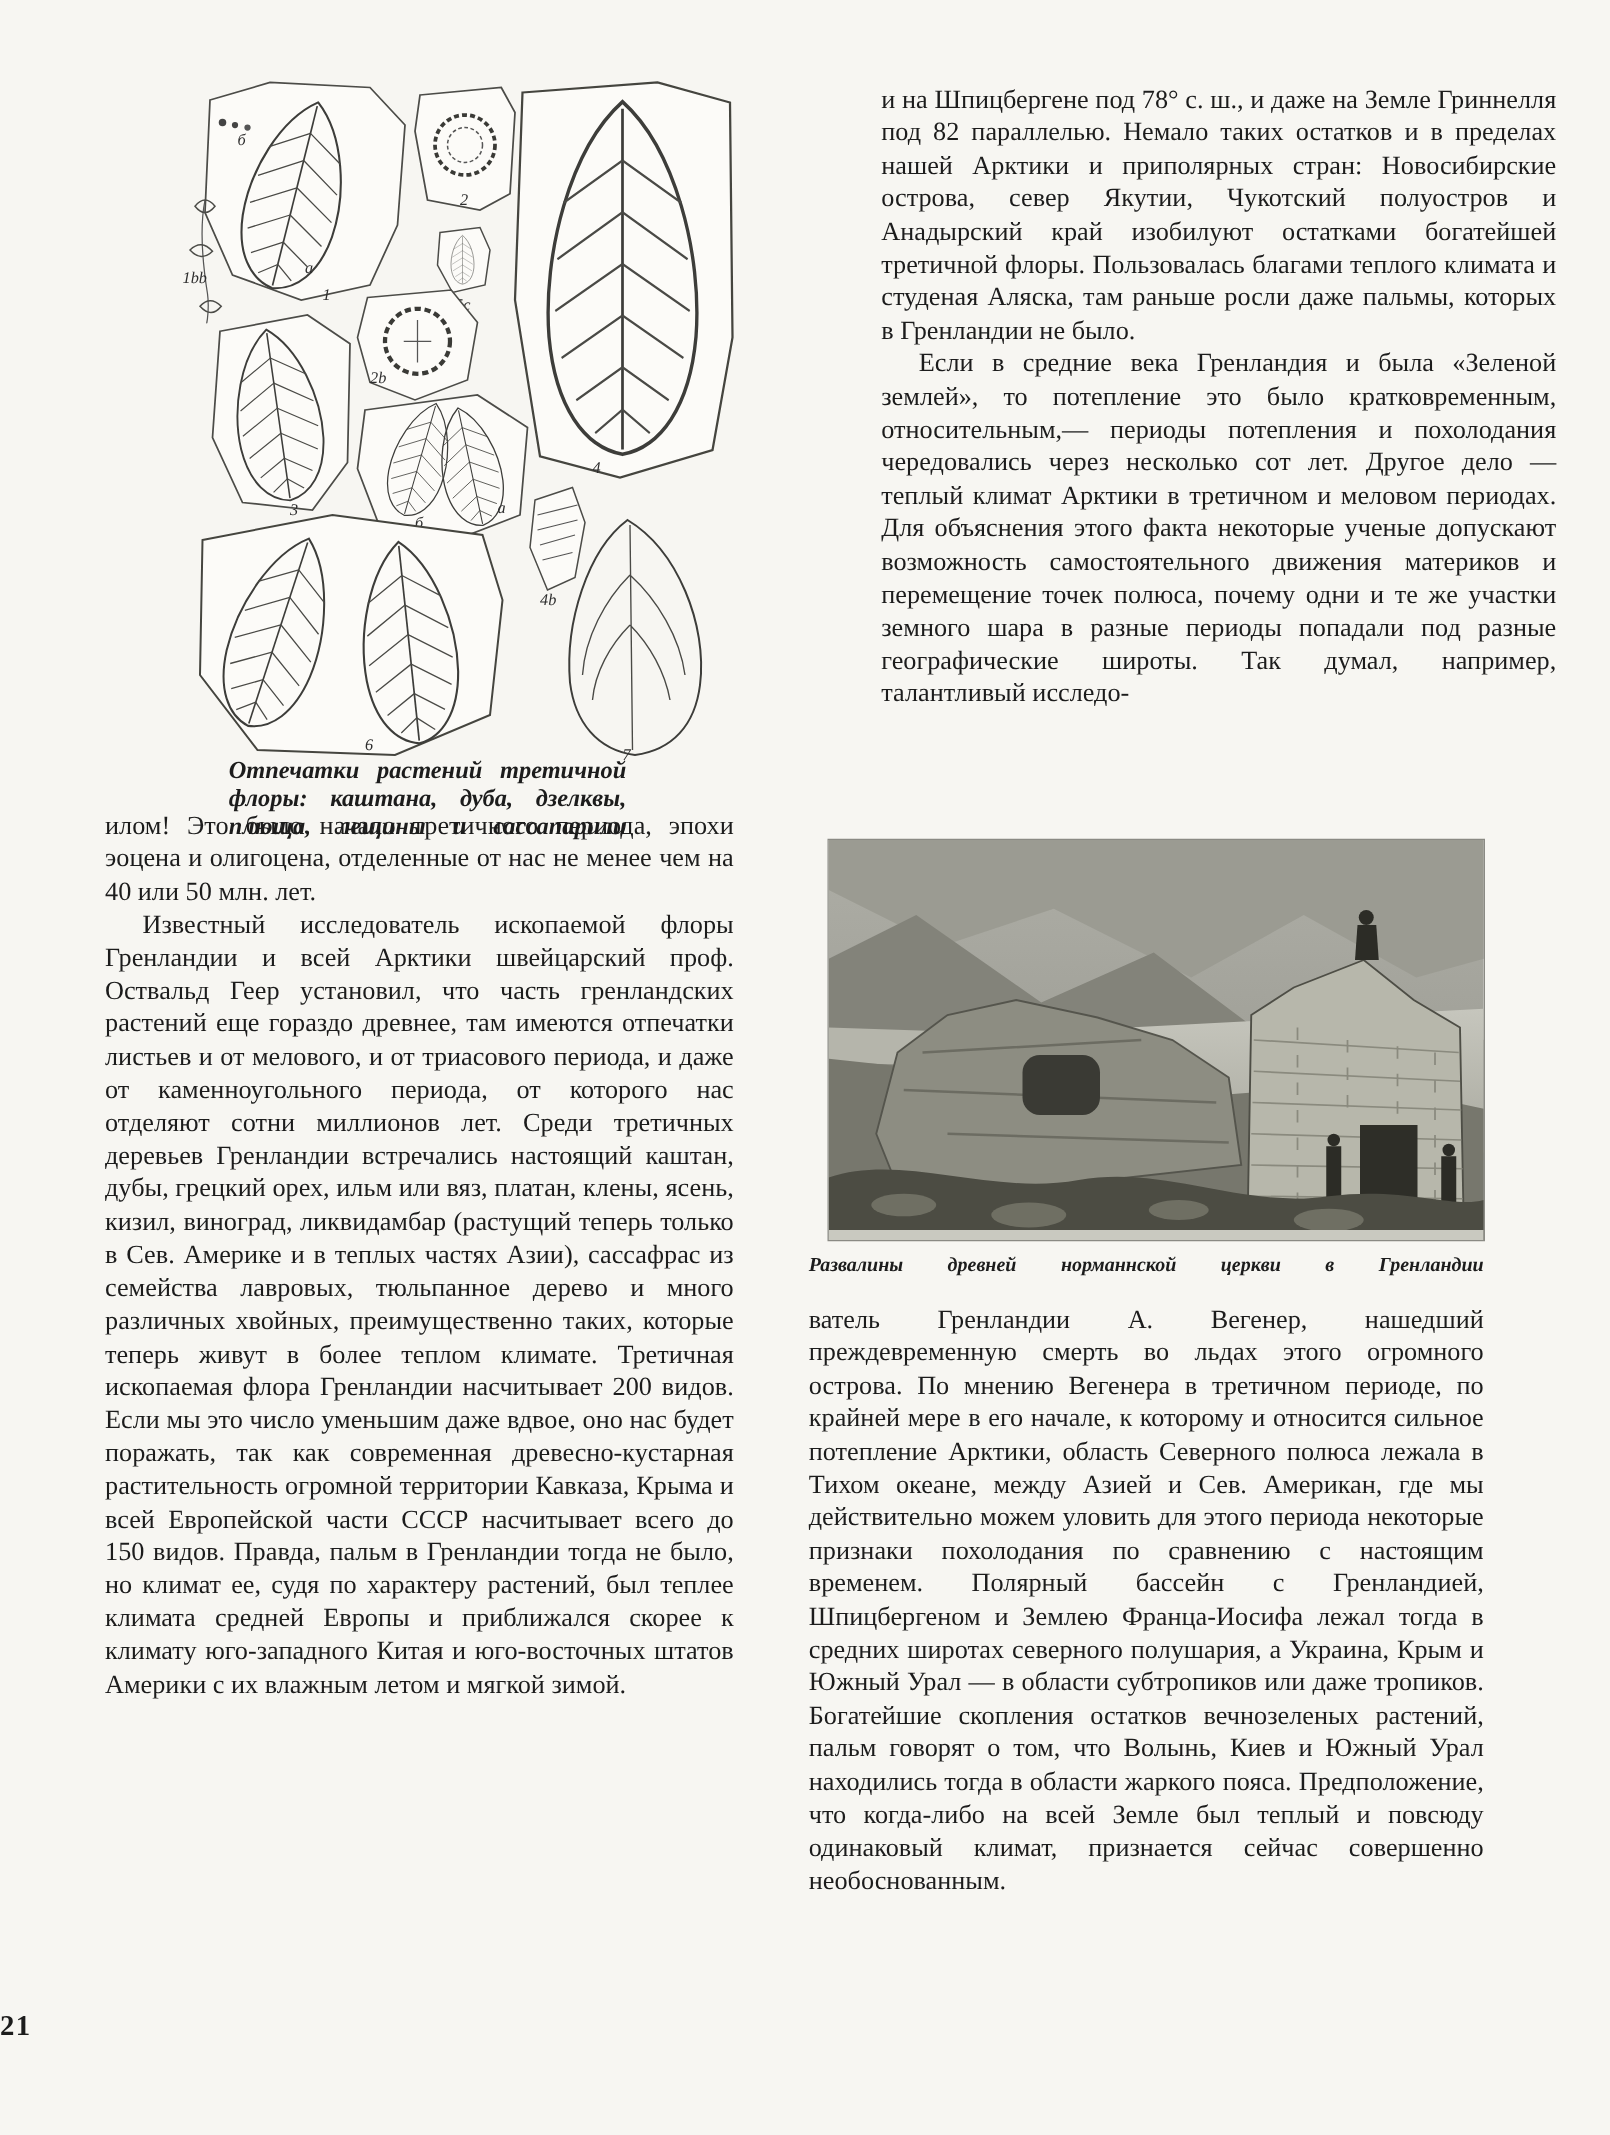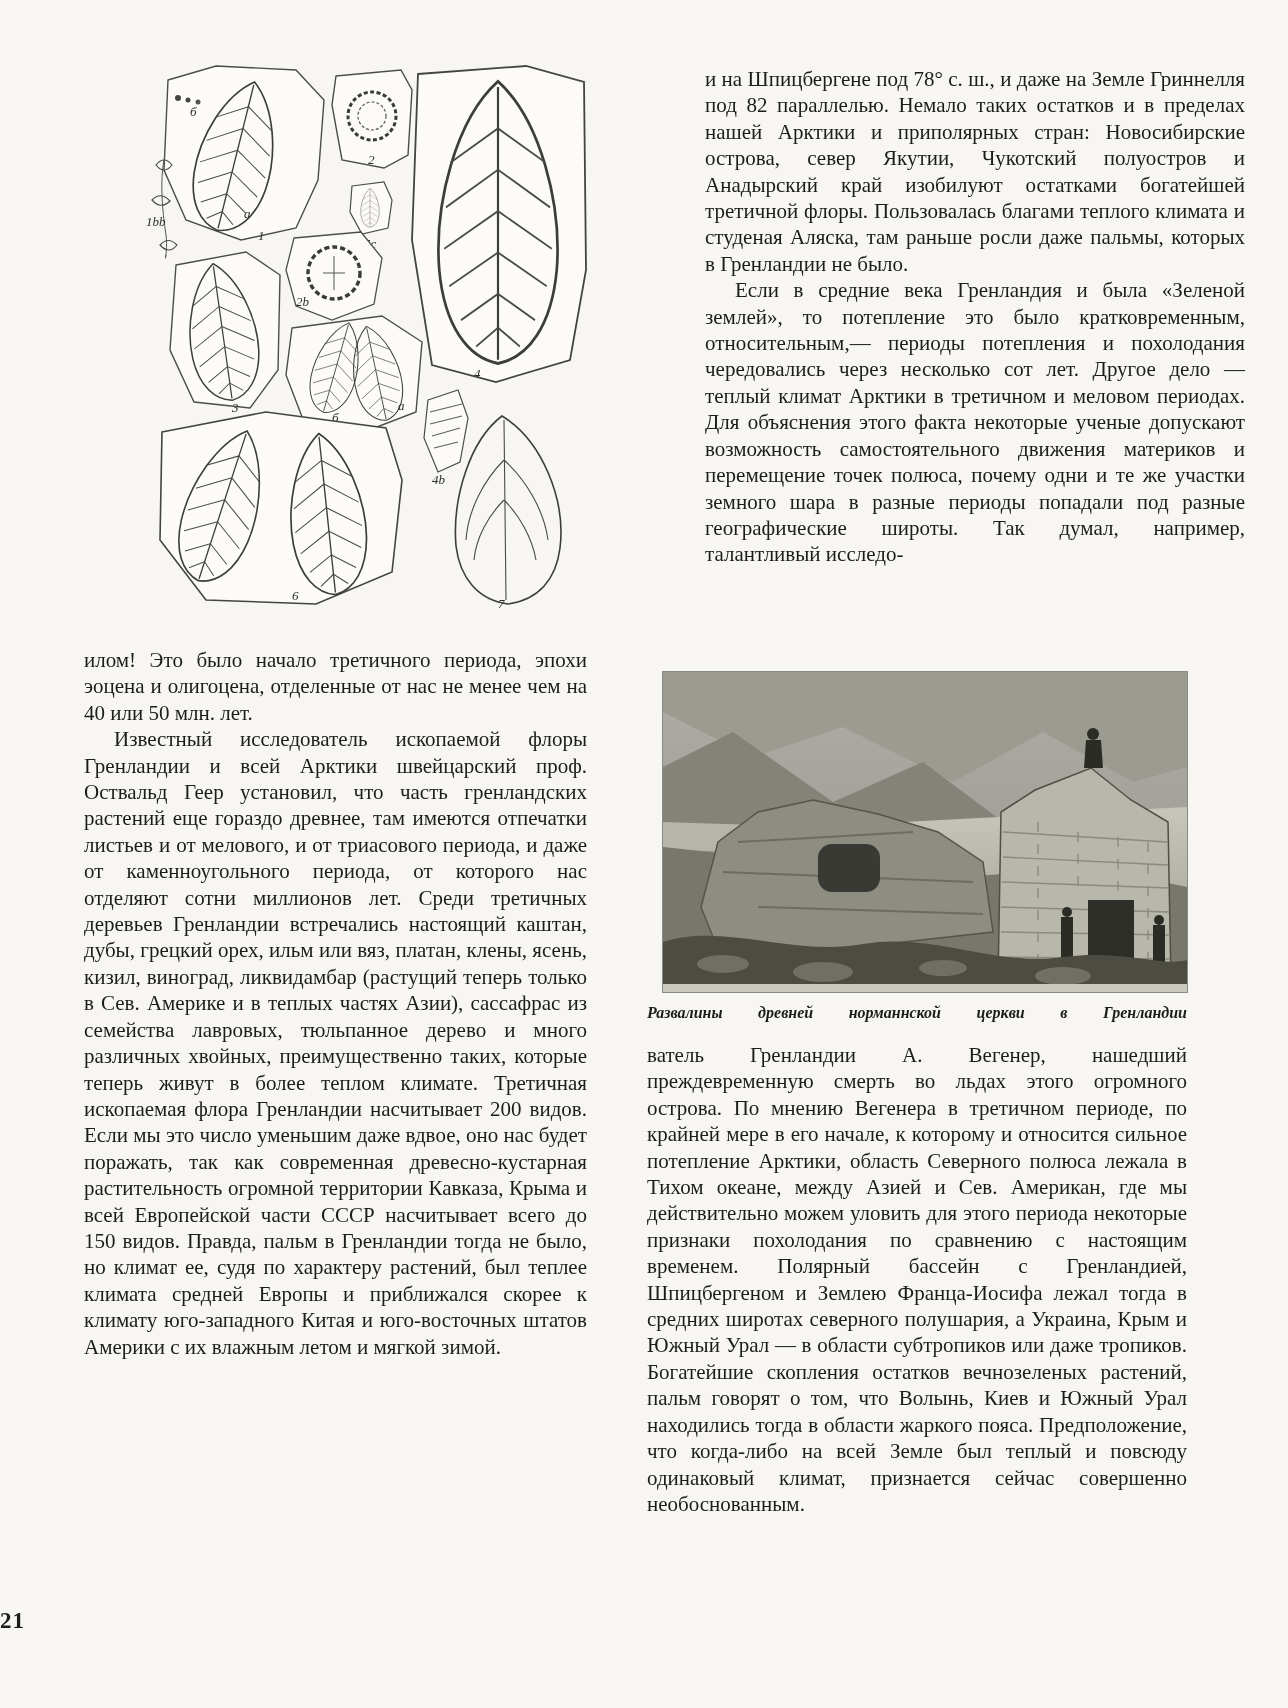--- a/index.html
+++ b/index.html
@@ -102,20 +102,25 @@
       <use href="#leaf" transform="translate(28,362) rotate(18 50 80) scale(1.0,1.05)"></use>
       <use href="#leaf" transform="translate(128,368) rotate(-6 50 80) scale(1.05,1.08)"></use>
       <text class="sketch-label" x="146" y="540">6</text>
 
       <path d="M356,356 C396,380 420,440 414,488 C410,520 392,540 362,544 C332,540 314,518 310,486 C306,438 324,380 356,356 Z" fill="none" stroke="#3d3d3a" stroke-width="1.6"></path>
       <path d="M358,360 L360,540 M358,400 C380,420 398,450 402,480 M358,400 C338,420 322,450 320,480 M358,440 C374,456 386,478 390,500 M358,440 C342,456 330,478 328,500" fill="none" stroke="#4a4a46" stroke-width="1.1"></path>
       <text class="sketch-label" x="352" y="548">7</text>
     </svg>
   </div>
 
+  <div id="figure-caption">
+    <div class="capline">Отпечатки растений третичной</div>
+    <div class="capline">флоры: каштана, дуба, дзелквы,</div>
+    <div class="capline">плюща, лещины и сассапарили</div>
+  </div>
 
   <div id="col-left" class="textcol">
     <p>илом! Это было начало третичного периода, эпохи эоцена и олигоцена, отделенные от нас не менее чем на 40 или 50 млн. лет.</p>
     <p class="indent">Известный исследователь ископаемой флоры Гренландии и всей Арктики швейцарский проф. Оствальд Геер установил, что часть гренландских растений еще гораздо древнее, там имеются отпечатки листьев и от мелового, и от триасового периода, и даже от каменноугольного периода, от которого нас отделяют сотни миллионов лет. Среди третичных деревьев Гренландии встречались настоящий каштан, дубы, грецкий орех, ильм или вяз, платан, клены, ясень, кизил, виноград, ликвидамбар (растущий теперь только в Сев. Америке и в теплых частях Азии), сассафрас из семейства лавровых, тюльпанное дерево и много различных хвойных, преимущественно таких, которые теперь живут в более теплом климате. Третичная ископаемая флора Гренландии насчитывает 200 видов. Если мы это число уменьшим даже вдвое, оно нас будет поражать, так как современная древесно-кустарная растительность огромной территории Кавказа, Крыма и всей Европейской части СССР насчитывает всего до 150 видов. Правда, пальм в Гренландии тогда не было, но климат ее, судя по характеру растений, был теплее климата средней Европы и приближался скорее к климату юго-западного Китая и юго-восточных штатов Америки с их влажным летом и мягкой зимой.</p>
   </div>
 
   <div id="col-right-top" class="textcol">
     <p>и на Шпицбергене под 78° с. ш., и даже на Земле Гриннелля под 82 параллелью. Немало таких остатков и в пределах нашей Арктики и приполярных стран: Новосибирские острова, север Якутии, Чукотский полуостров и Анадырский край изобилуют остатками богатейшей третичной флоры. Пользовалась благами теплого климата и студеная Аляска, там раньше росли даже пальмы, которых в Гренландии не было.</p>
     <p class="indent">Если в средние века Гренландия и была «Зеленой землей», то потепление это было кратковременным, относительным,— периоды потепления и похолодания чередовались через несколько сот лет. Другое дело — теплый климат Арктики в третичном и меловом периодах. Для объяснения этого факта некоторые ученые допускают возможность самостоятельного движения материков и перемещение точек полюса, почему одни и те же участки земного шара в разные периоды попадали под разные географические широты. Так думал, например, талантливый исследо-</p>
   </div>

